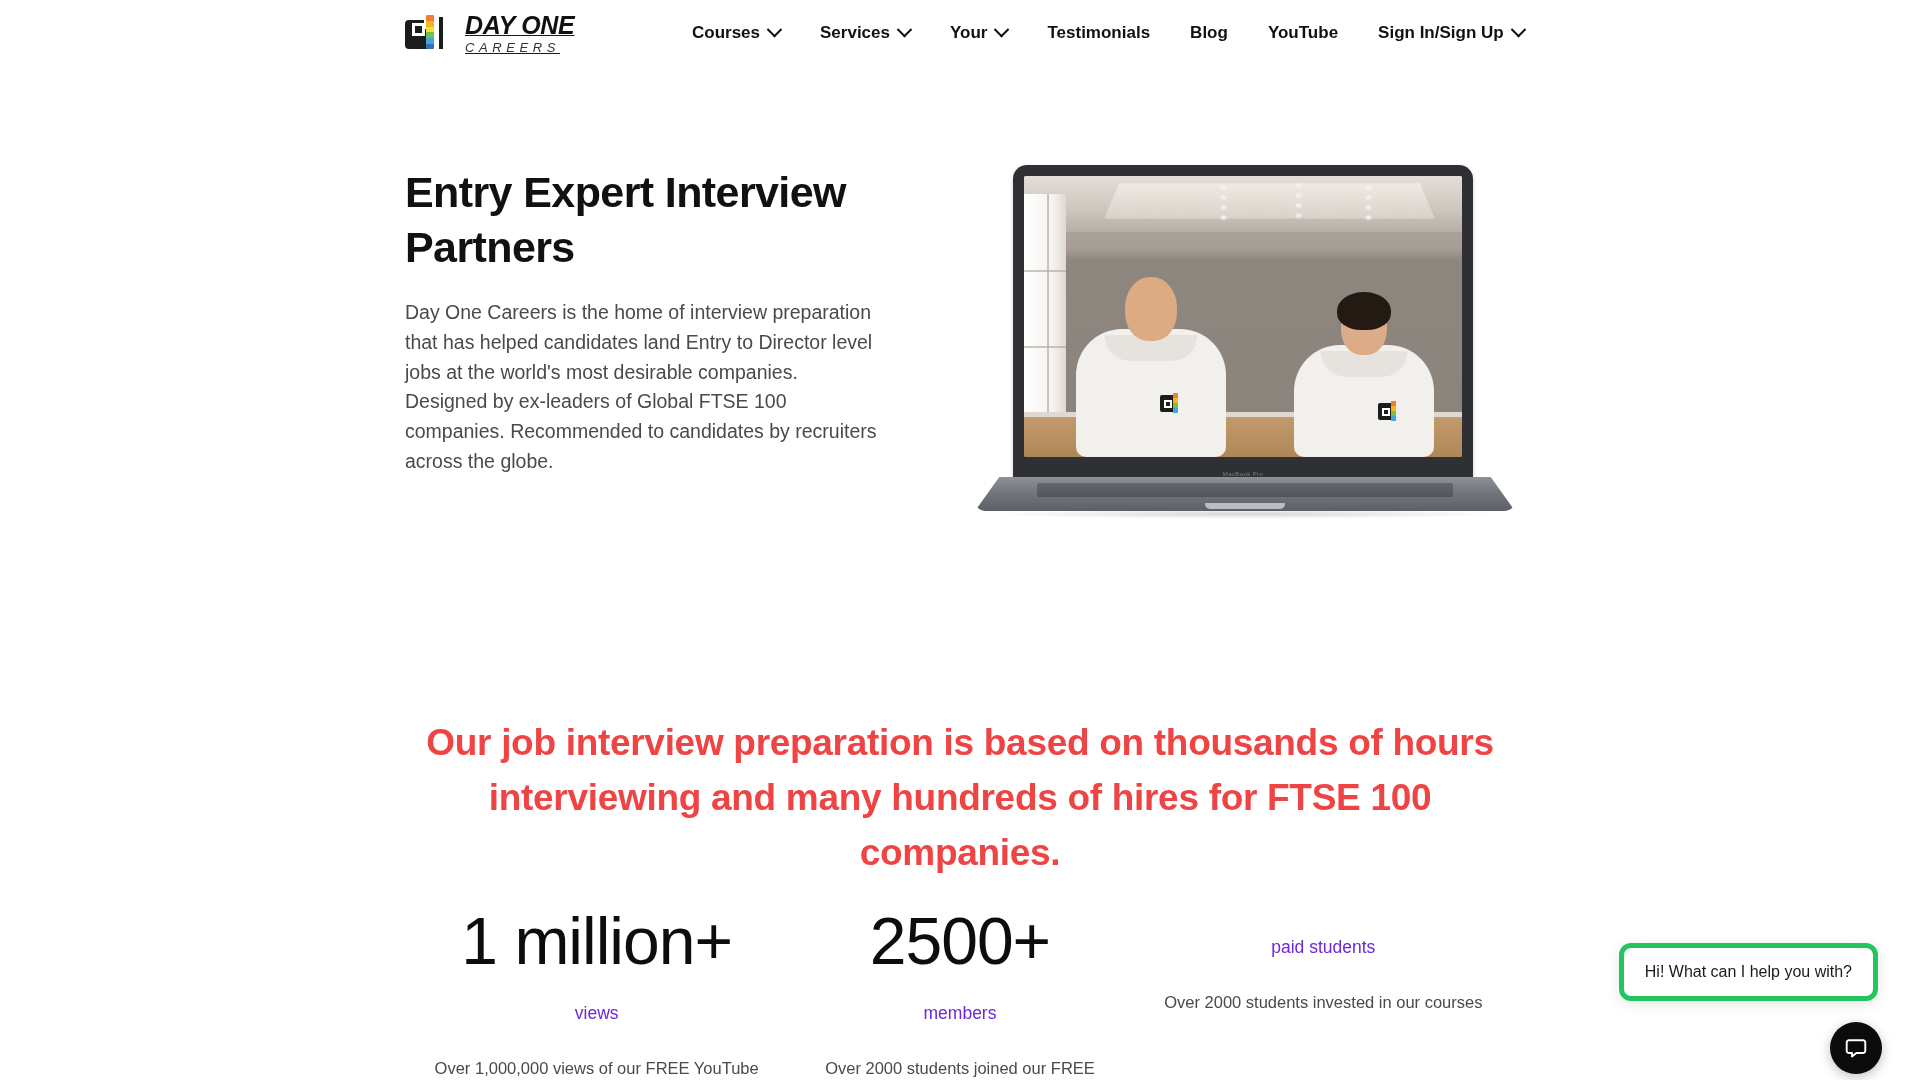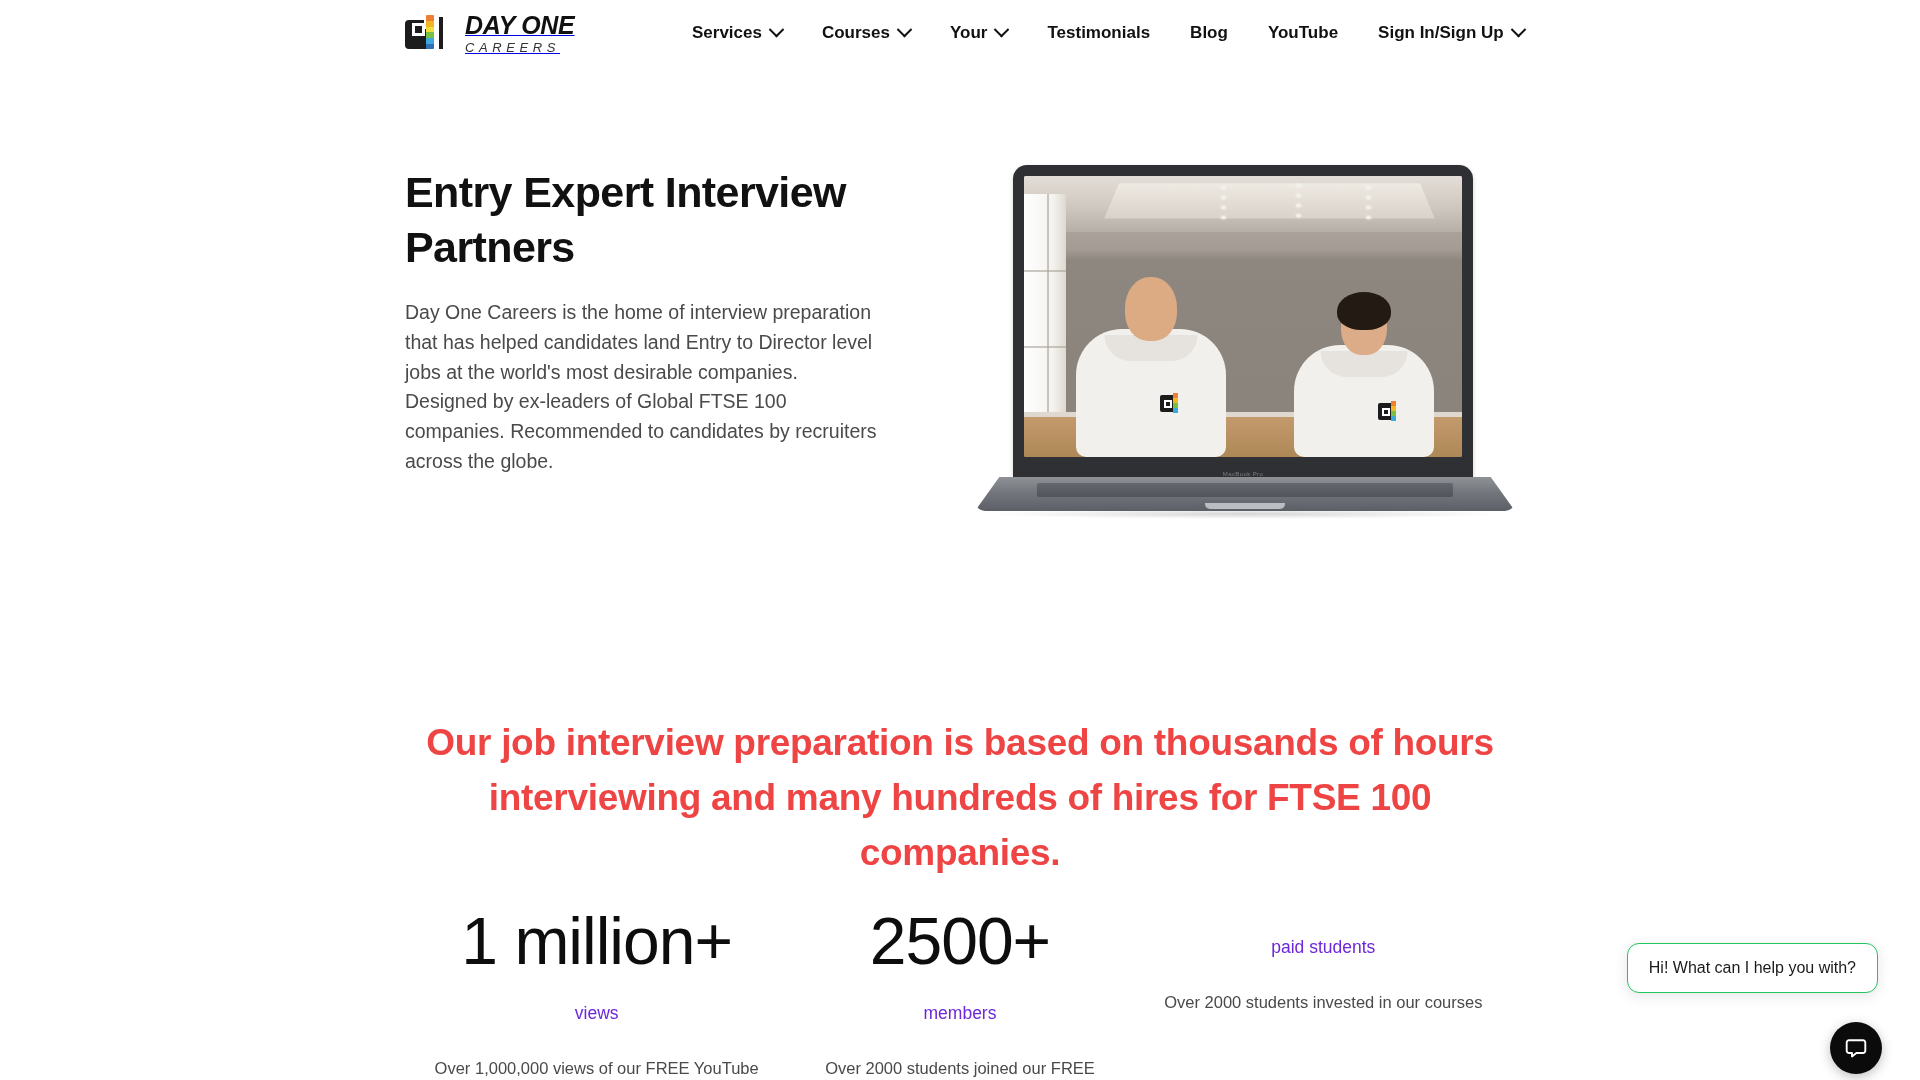--- a/index.html
+++ b/index.html
@@ -261,21 +261,21 @@
   .stat-desc {
     margin-top: 32px;
     font-size: 16.5px; font-weight: 400; line-height: 1.5; color: #4a4a4a;
     padding: 0 18px;
   }
 
   
   .chat-bubble {
     position: absolute; right: 42px; top: 943px;
     background: #ffffff;
-    border: 1px solid #22c55e;
+    border: 5px solid #22c55e;
     border-radius: 12px;
     padding: 15px 21px;
     font-size: 16px; color: #1a1a1a;
     box-shadow: 0 3px 14px rgba(0,0,0,0.10);
     white-space: nowrap;
   }
   .chat-button {
     position: absolute; right: 38px; top: 1022px;
     width: 52px; height: 52px;
     background: #0b0b0b;
@@ -307,25 +307,25 @@
       <span class="logo-bar"></span>
     </span>
     <span class="logo-text">
       <span class="logo-day-one">DAY ONE</span>
       <div class="logo-careers">CAREERS</div>
     </span>
   </a>
 
   <nav class="nav">
     <div class="nav-item">
+      <span>Courses</span>
+      <span class="chev"></span>
+    </div>
+    <div class="nav-item">
       <span>Services</span>
-      <span class="chev"></span>
-    </div>
-    <div class="nav-item">
-      <span>Courses</span>
       <span class="chev"></span>
     </div>
     <div class="nav-item">
       <span>Your</span>
       <span class="chev"></span>
     </div>
     <div class="nav-item">
       <span>Testimonials</span>
     </div>
     <div class="nav-item">

